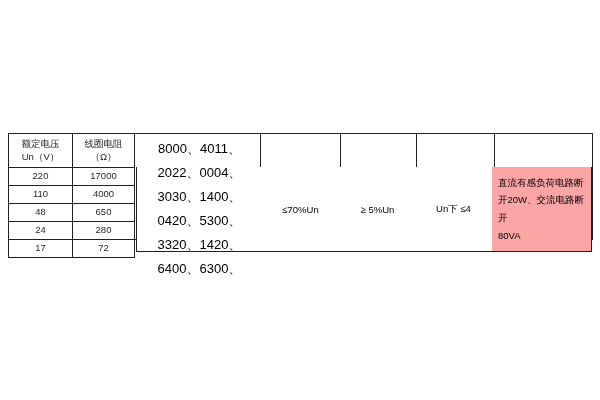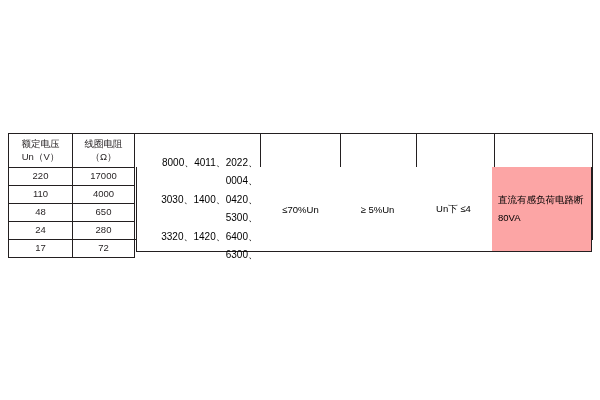--- a/index.html
+++ b/index.html
@@ -36,23 +36,23 @@
     height: 33px;
   }
   .hdr-two-line {
     line-height: 1.5;
     margin-top: 20px;
   }
   .vcell {
     height: 17px;
   }
   .contact-forms {
-    font-size: 10px;
+    font-size: 13px;
     line-height: 1.85;
-    text-align: right;
+    text-align: center;
     padding: 2px 4px;
   }
   .capacity {
     font-size: 9.5px;
     line-height: 1.85;
     text-align: left;
     padding: 2px 6px;
   }
   .mid {
     font-size: 9.5px;
@@ -147,16 +147,17 @@
     <span class="mid">≥ 5%Un</span>
   </div>
 
   <div style="position:absolute;left:415px;top:167px;width:77px;height:84px;background:#fff;border-right:1px solid #231f20;border-bottom:1px solid #231f20;display:flex;align-items:center;justify-content:center;">
     <span class="mid">Un下 ≤4</span>
   </div>
 
   <div style="position:absolute;left:492px;top:167px;width:99px;height:84px;background:#fca5a5;border-right:1px solid #231f20;border-bottom:1px solid #231f20;display:flex;align-items:center;">
     <div class="capacity">
       <div>直流有感负荷电路断</div>
+      <div>开20W、交流电路断开</div>
       <div>80VA</div>
     </div>
   </div>
 </div>
 
 </body></html>

